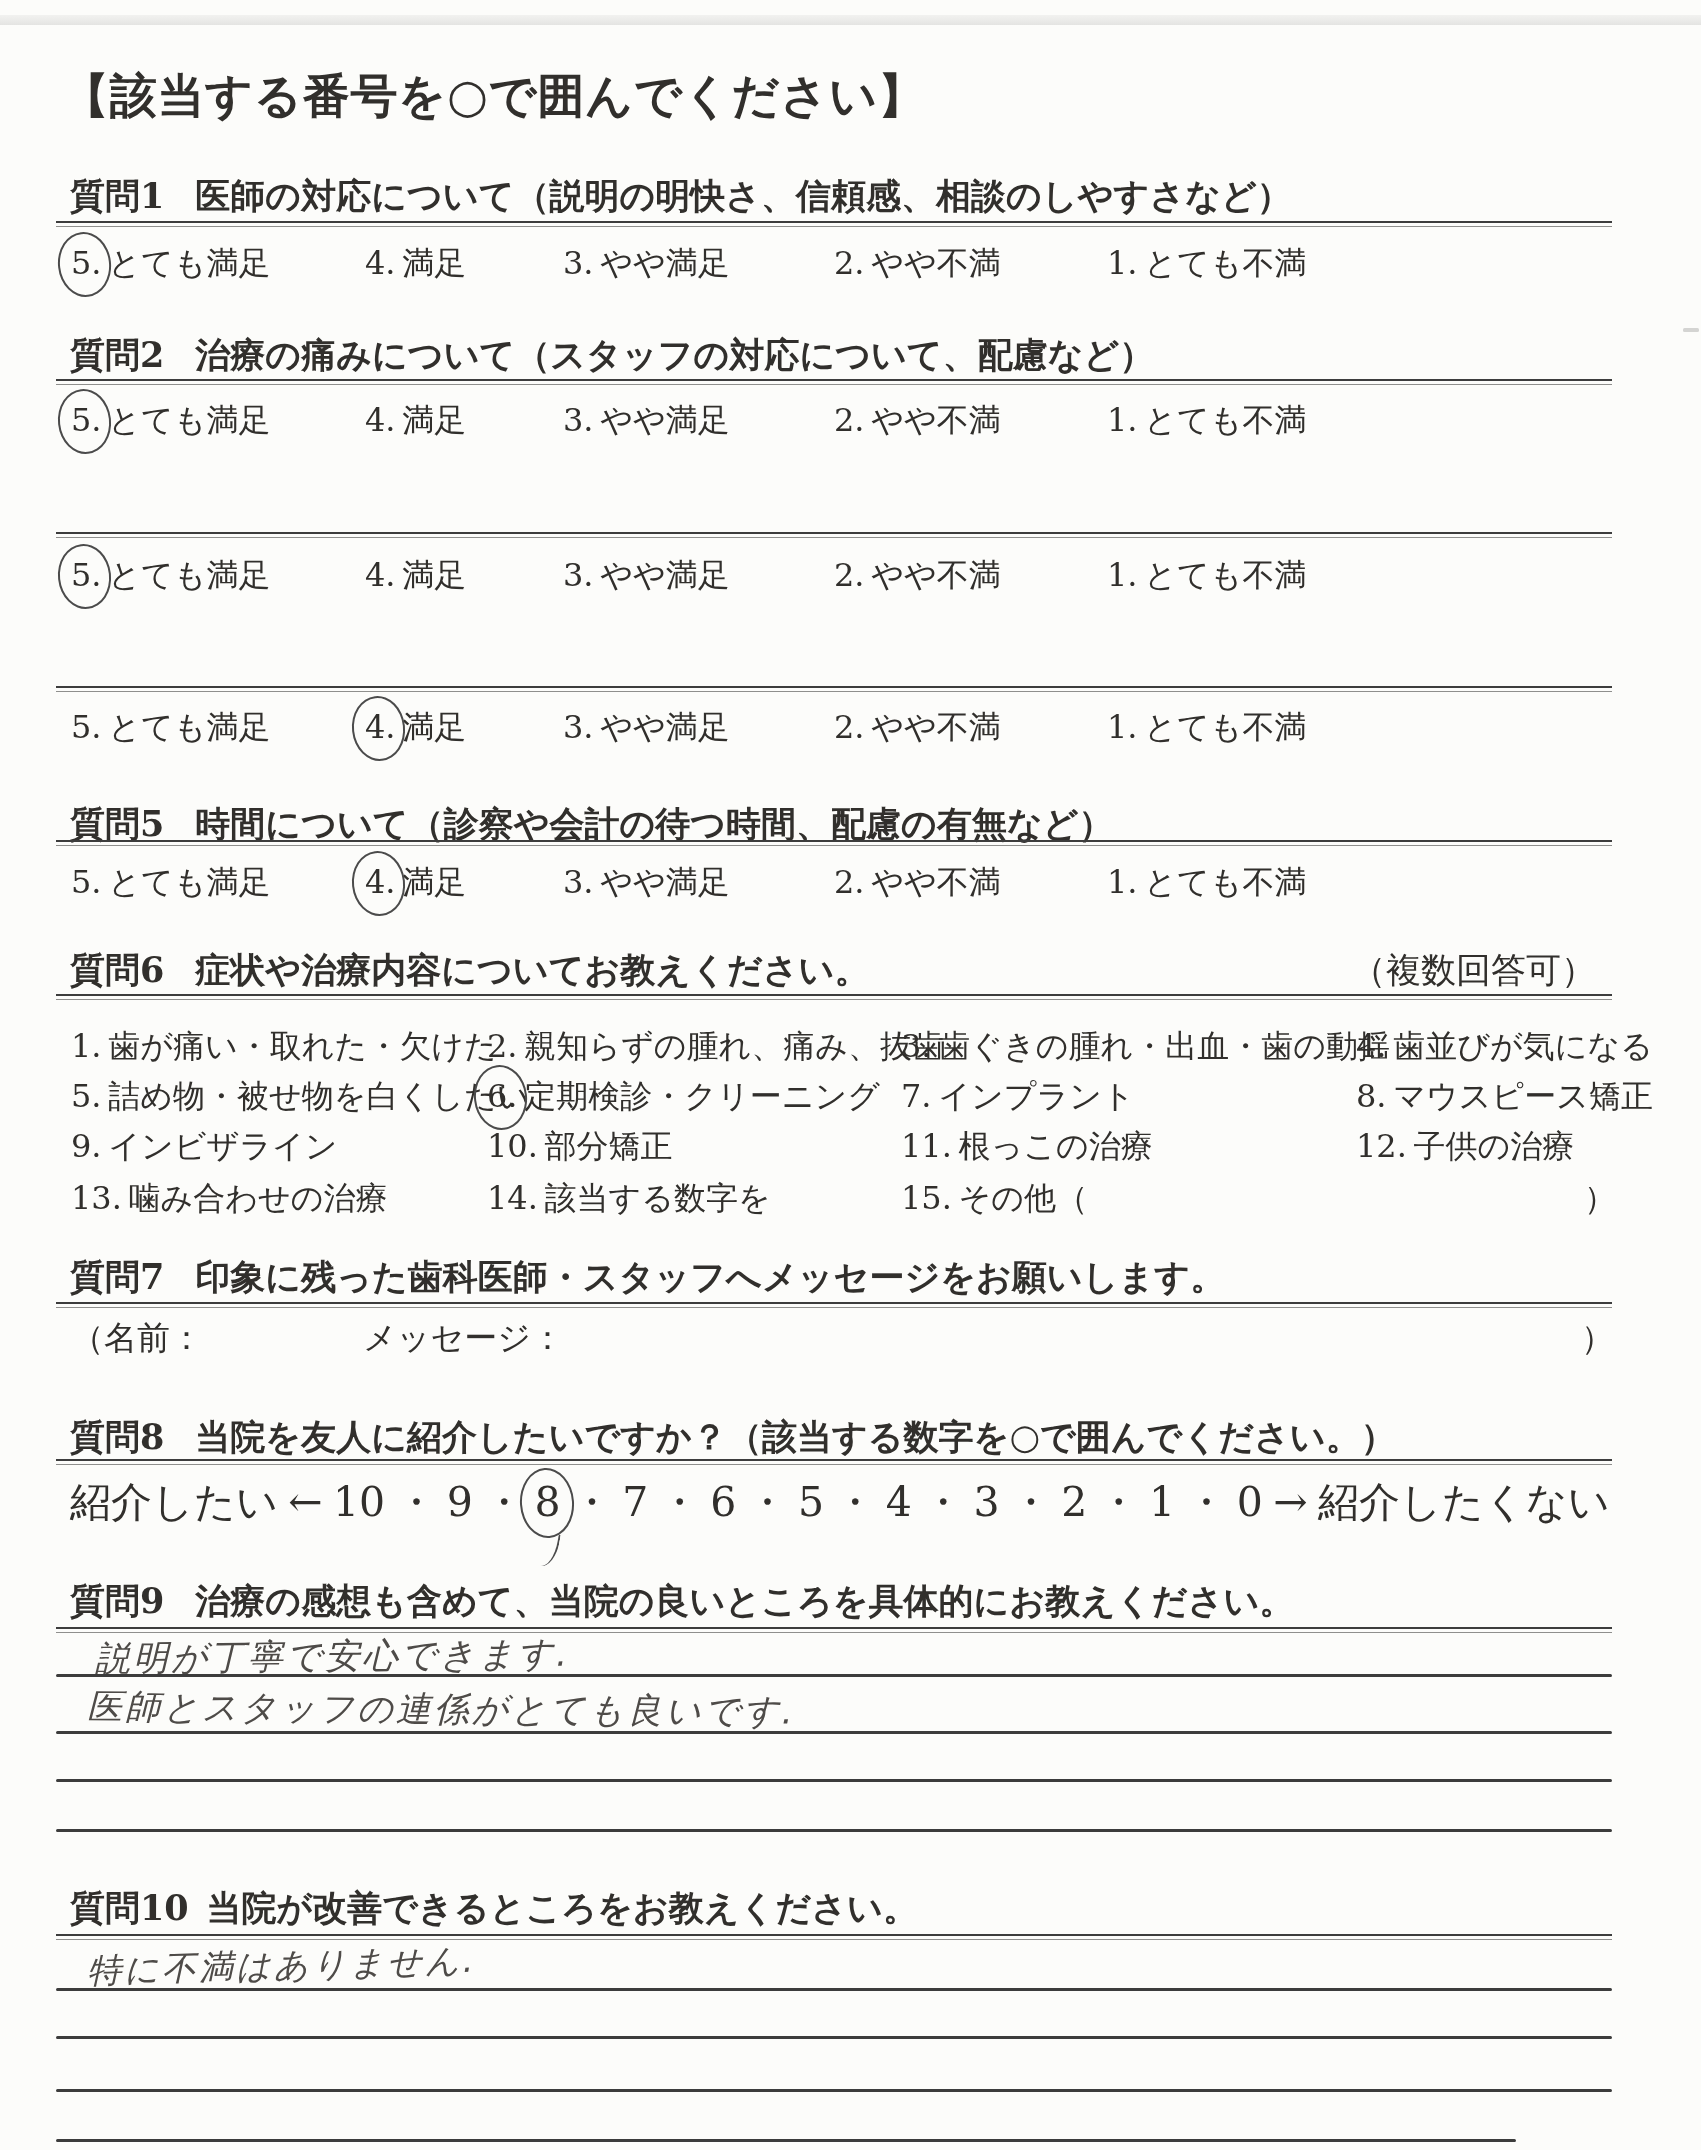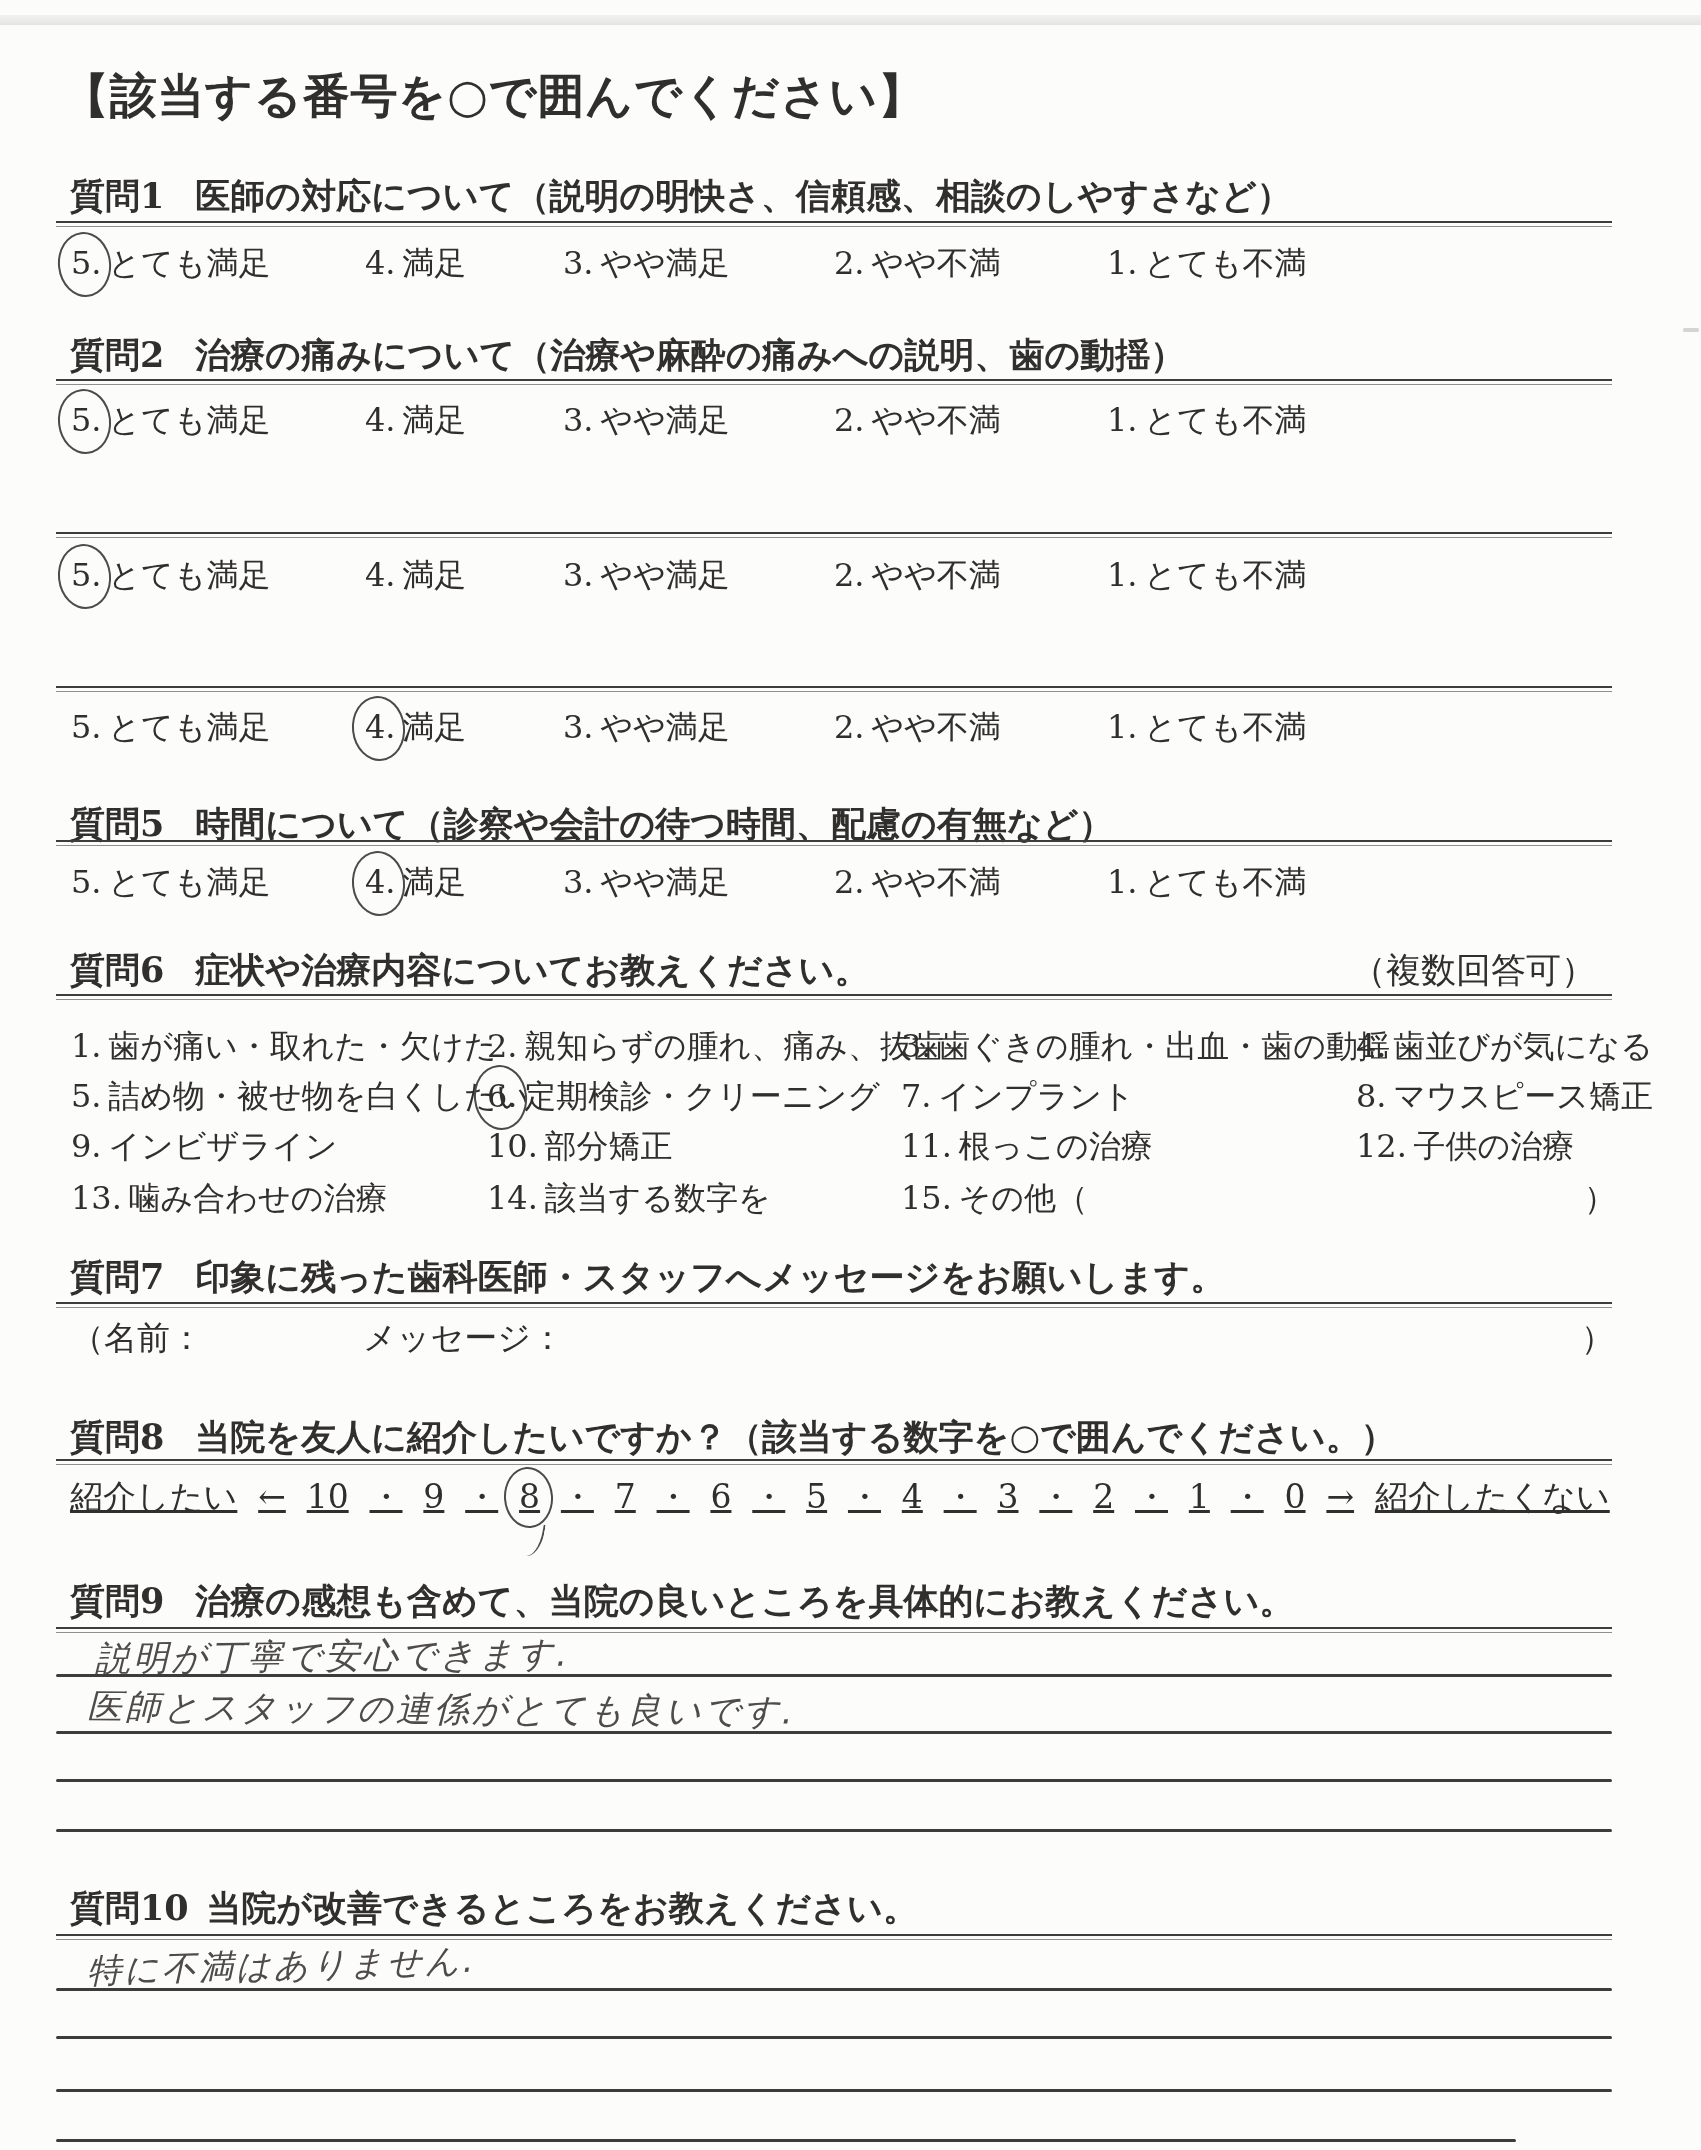--- a/index.html
+++ b/index.html
@@ -24,21 +24,21 @@
   .ansline.short{width:1460px;}
   .optrow{position:absolute;left:0;top:0;width:100%;height:47px;}
   .opt{position:absolute;font-size:32px;white-space:nowrap;}
   .opt .num{display:inline-block;position:relative;margin-right:6.6px;}
   .q6opt{position:absolute;font-size:32px;white-space:nowrap;}
   .q6opt .num{display:inline-block;position:relative;margin-right:6.6px;}
   .circle::before{content:"";position:absolute;left:-13.3px;top:-11.8px;right:-8.9px;bottom:-14.8px;
     border:2.6px solid #4b4b4b;border-radius:50%;transform:rotate(-6deg);}
   .field-label{position:absolute;font-size:33px;white-space:nowrap;}
   .scale{position:absolute;left:70px;width:1540px;display:flex;
-    justify-content:space-between;align-items:baseline;font-size:33px;text-decoration:underline;}
+    justify-content:space-between;align-items:baseline;font-size:41px;}
   .scale .n{position:relative;}
   .scale .sel::before{content:"";position:absolute;left:-14.8px;top:-10.3px;right:-13.3px;bottom:-11.8px;
     border:2.6px solid #4b4b4b;border-radius:50%;transform:rotate(-4deg);}
   .scale .sel::after{content:"";position:absolute;left:5.9px;bottom:-41px;width:16px;height:34px;
     border-right:2.6px solid #4b4b4b;border-radius:0 0 80% 0;transform:rotate(10deg);}
   .hw{position:absolute;font-family:"DejaVu Sans","Liberation Sans",sans-serif;
     font-style:italic;color:#4e4b48;letter-spacing:3px;white-space:nowrap;font-size:35px;}
 </style>
 </head>
 <body>
@@ -56,21 +56,21 @@
   <div class="rule" style="top:221px"></div>
   <div class="optrow" style="top:242px">
     <span class="opt" style="left:71px"><span class="num circle">5.</span><span>とても満足</span></span>
     <span class="opt" style="left:365px"><span class="num">4.</span><span>満足</span></span>
     <span class="opt" style="left:563px"><span class="num">3.</span><span>やや満足</span></span>
     <span class="opt" style="left:834px"><span class="num">2.</span><span>やや不満</span></span>
     <span class="opt" style="left:1107px"><span class="num">1.</span><span>とても不満</span></span>
   </div>
 
   <div class="q-head" style="top:332px">
-    <span class="q-label">質問2</span><span>治療の痛みについて（治療や麻酔の痛みへの説明、歯の動揺）</span>
+    <span class="q-label">質問2</span><span>治療の痛みについて（スタッフの対応について、配慮など）</span>
   </div>
   <div class="rule" style="top:379px"></div>
   <div class="optrow" style="top:399px">
     <span class="opt" style="left:71px"><span class="num circle">5.</span><span>とても満足</span></span>
     <span class="opt" style="left:365px"><span class="num">4.</span><span>満足</span></span>
     <span class="opt" style="left:563px"><span class="num">3.</span><span>やや満足</span></span>
     <span class="opt" style="left:834px"><span class="num">2.</span><span>やや不満</span></span>
     <span class="opt" style="left:1107px"><span class="num">1.</span><span>とても不満</span></span>
   </div>
 

